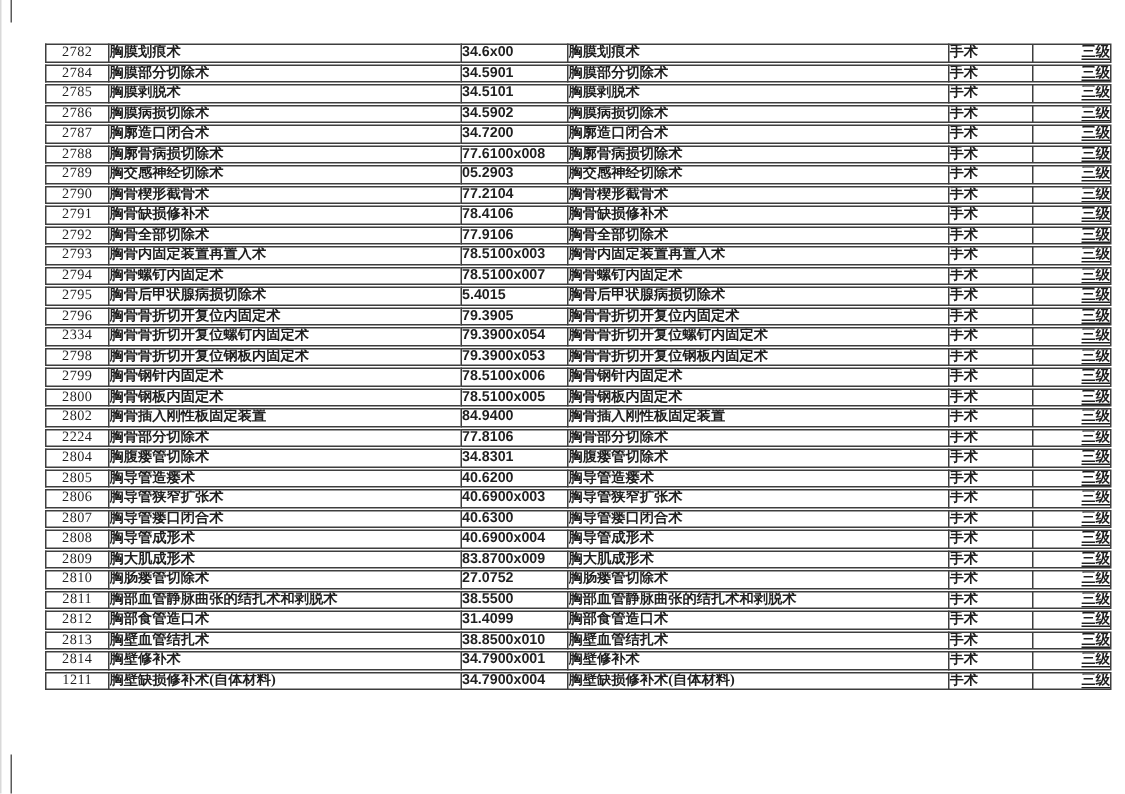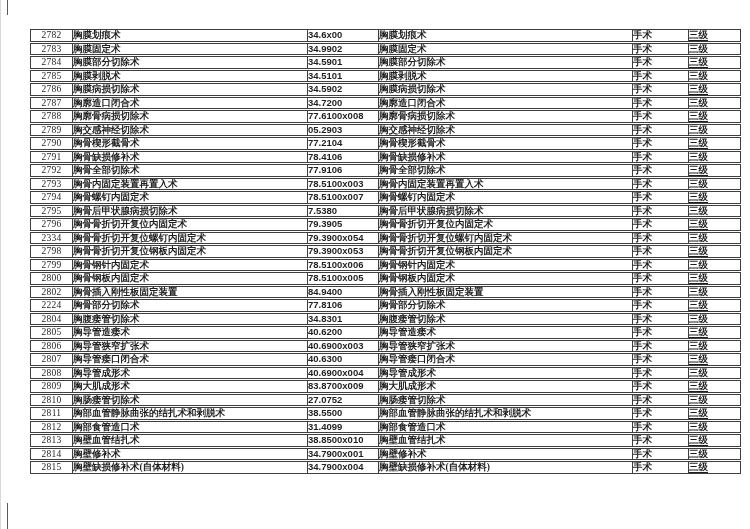--- a/index.html
+++ b/index.html
@@ -79,21 +79,21 @@
     padding-left: 3px;
     font-family: "Liberation Sans", "DejaVu Sans", sans-serif;
     font-weight: bold;
   }
   td.c4 {
     text-align: left;
     font-family: "Liberation Serif", "DejaVu Serif", serif;
     font-weight: bold;
   }
   td.c5 {
-    text-align: left;
+    text-align: right;
     font-family: "Liberation Serif", "DejaVu Serif", serif;
     font-weight: bold;
     text-decoration: underline;
     text-underline-offset: 1.5px;
   }
 </style>
 </head>
 <body>
 
 <div class="page">
@@ -113,28 +113,20 @@
     <tbody id="table-body">
         <tr>
           <td class="c0">2782</td>
           <td class="c1">胸膜划痕术</td>
           <td class="c2">34.6x00</td>
           <td class="c3">胸膜划痕术</td>
           <td class="c4">手术</td>
           <td class="c5">三级</td>
         </tr>
         <tr>
-          <td class="c0">2783</td>
-          <td class="c1">胸膜固定术</td>
-          <td class="c2">34.9902</td>
-          <td class="c3">胸膜固定术</td>
-          <td class="c4">手术</td>
-          <td class="c5">三级</td>
-        </tr>
-        <tr>
           <td class="c0">2784</td>
           <td class="c1">胸膜部分切除术</td>
           <td class="c2">34.5901</td>
           <td class="c3">胸膜部分切除术</td>
           <td class="c4">手术</td>
           <td class="c5">三级</td>
         </tr>
         <tr>
           <td class="c0">2785</td>
           <td class="c1">胸膜剥脱术</td>
@@ -211,21 +203,21 @@
           <td class="c0">2794</td>
           <td class="c1">胸骨螺钉内固定术</td>
           <td class="c2">78.5100x007</td>
           <td class="c3">胸骨螺钉内固定术</td>
           <td class="c4">手术</td>
           <td class="c5">三级</td>
         </tr>
         <tr>
           <td class="c0">2795</td>
           <td class="c1">胸骨后甲状腺病损切除术</td>
-          <td class="c2">7.5380</td>
+          <td class="c2">5.4015</td>
           <td class="c3">胸骨后甲状腺病损切除术</td>
           <td class="c4">手术</td>
           <td class="c5">三级</td>
         </tr>
         <tr>
           <td class="c0">2796</td>
           <td class="c1">胸骨骨折切开复位内固定术</td>
           <td class="c2">79.3905</td>
           <td class="c3">胸骨骨折切开复位内固定术</td>
           <td class="c4">手术</td>
@@ -361,21 +353,21 @@
         </tr>
         <tr>
           <td class="c0">2814</td>
           <td class="c1">胸壁修补术</td>
           <td class="c2">34.7900x001</td>
           <td class="c3">胸壁修补术</td>
           <td class="c4">手术</td>
           <td class="c5">三级</td>
         </tr>
         <tr>
-          <td class="c0">2815</td>
+          <td class="c0">1211</td>
           <td class="c1">胸壁缺损修补术(自体材料)</td>
           <td class="c2">34.7900x004</td>
           <td class="c3">胸壁缺损修补术(自体材料)</td>
           <td class="c4">手术</td>
           <td class="c5">三级</td>
         </tr>
       </tbody>
   </table>
 </div>
 

